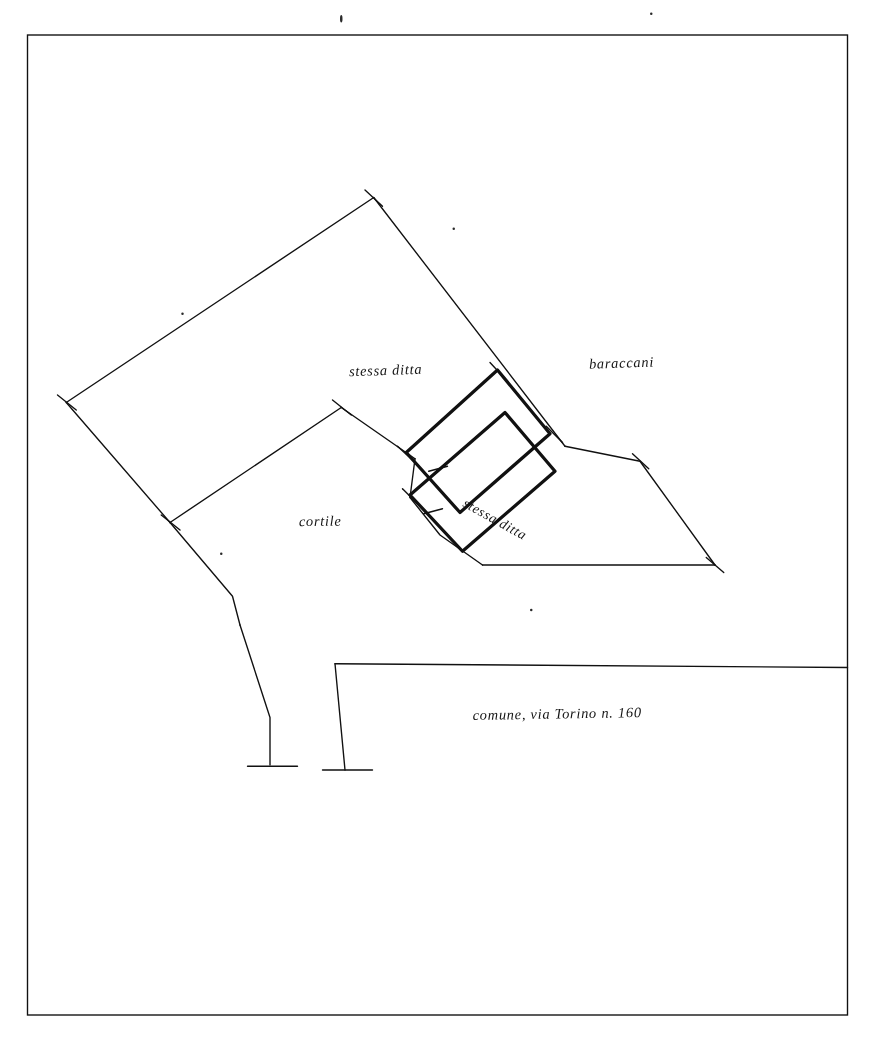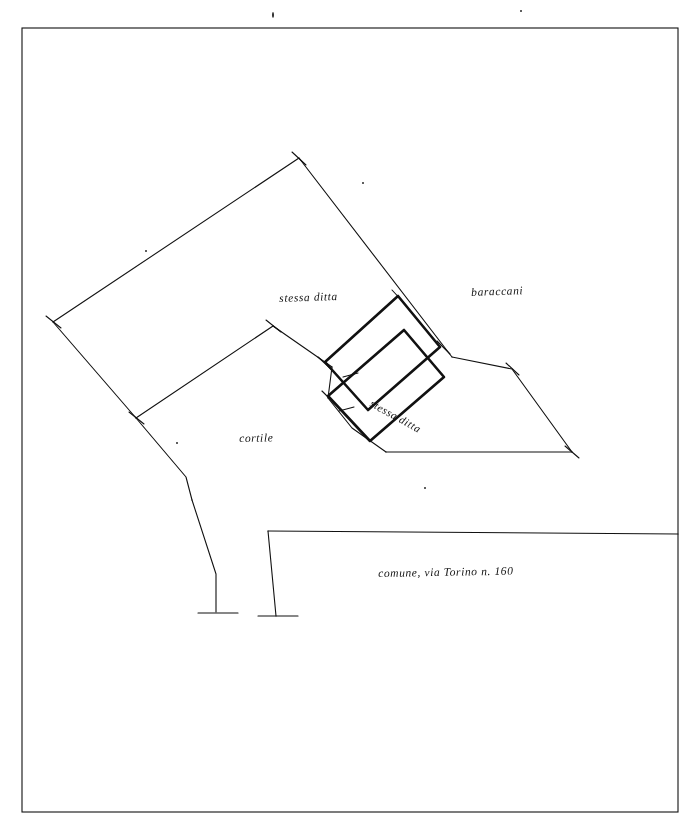--- a/index.html
+++ b/index.html
@@ -34,21 +34,21 @@
     font-family: "Liberation Serif", serif;
     color: #141414;
     font-style: italic;
     font-size: 11px;
     letter-spacing: 0.6px;
     white-space: nowrap;
     transform-origin: left top;
   }
   .label-stessa-ditta { left: 279px; top: 292px; font-size: 11.5px; transform: rotate(-2deg); }
   .label-baraccani   { left: 471px; top: 286px; font-size: 11.5px; transform: rotate(-2deg); }
-  .label-cortile     { left: 239px; top: 432px; font-size: 11.5px; transform: rotate(-1deg); text-align: right; }
+  .label-cortile     { left: 239px; top: 412px; font-size: 11.5px; transform: rotate(-1deg); text-align: right; }
   .label-stessa-ditta-2 { left: 374px; top: 397px; font-size: 11px; transform: rotate(29deg); }
   .label-comune      { left: 378px; top: 567px; font-size: 11.5px; transform: rotate(-1deg); }
   .speck {
     position: absolute;
     background: #2a2a2a;
     border-radius: 50%;
   }
 </style>
 </head>
 <body>

